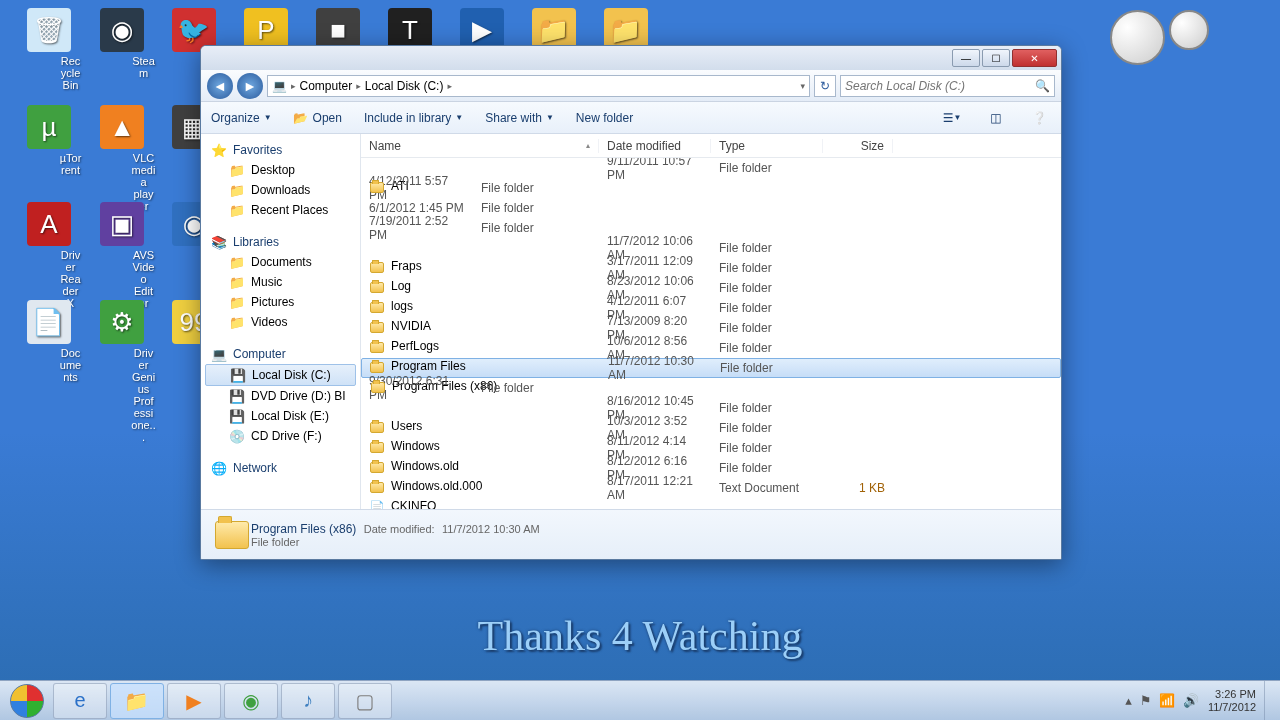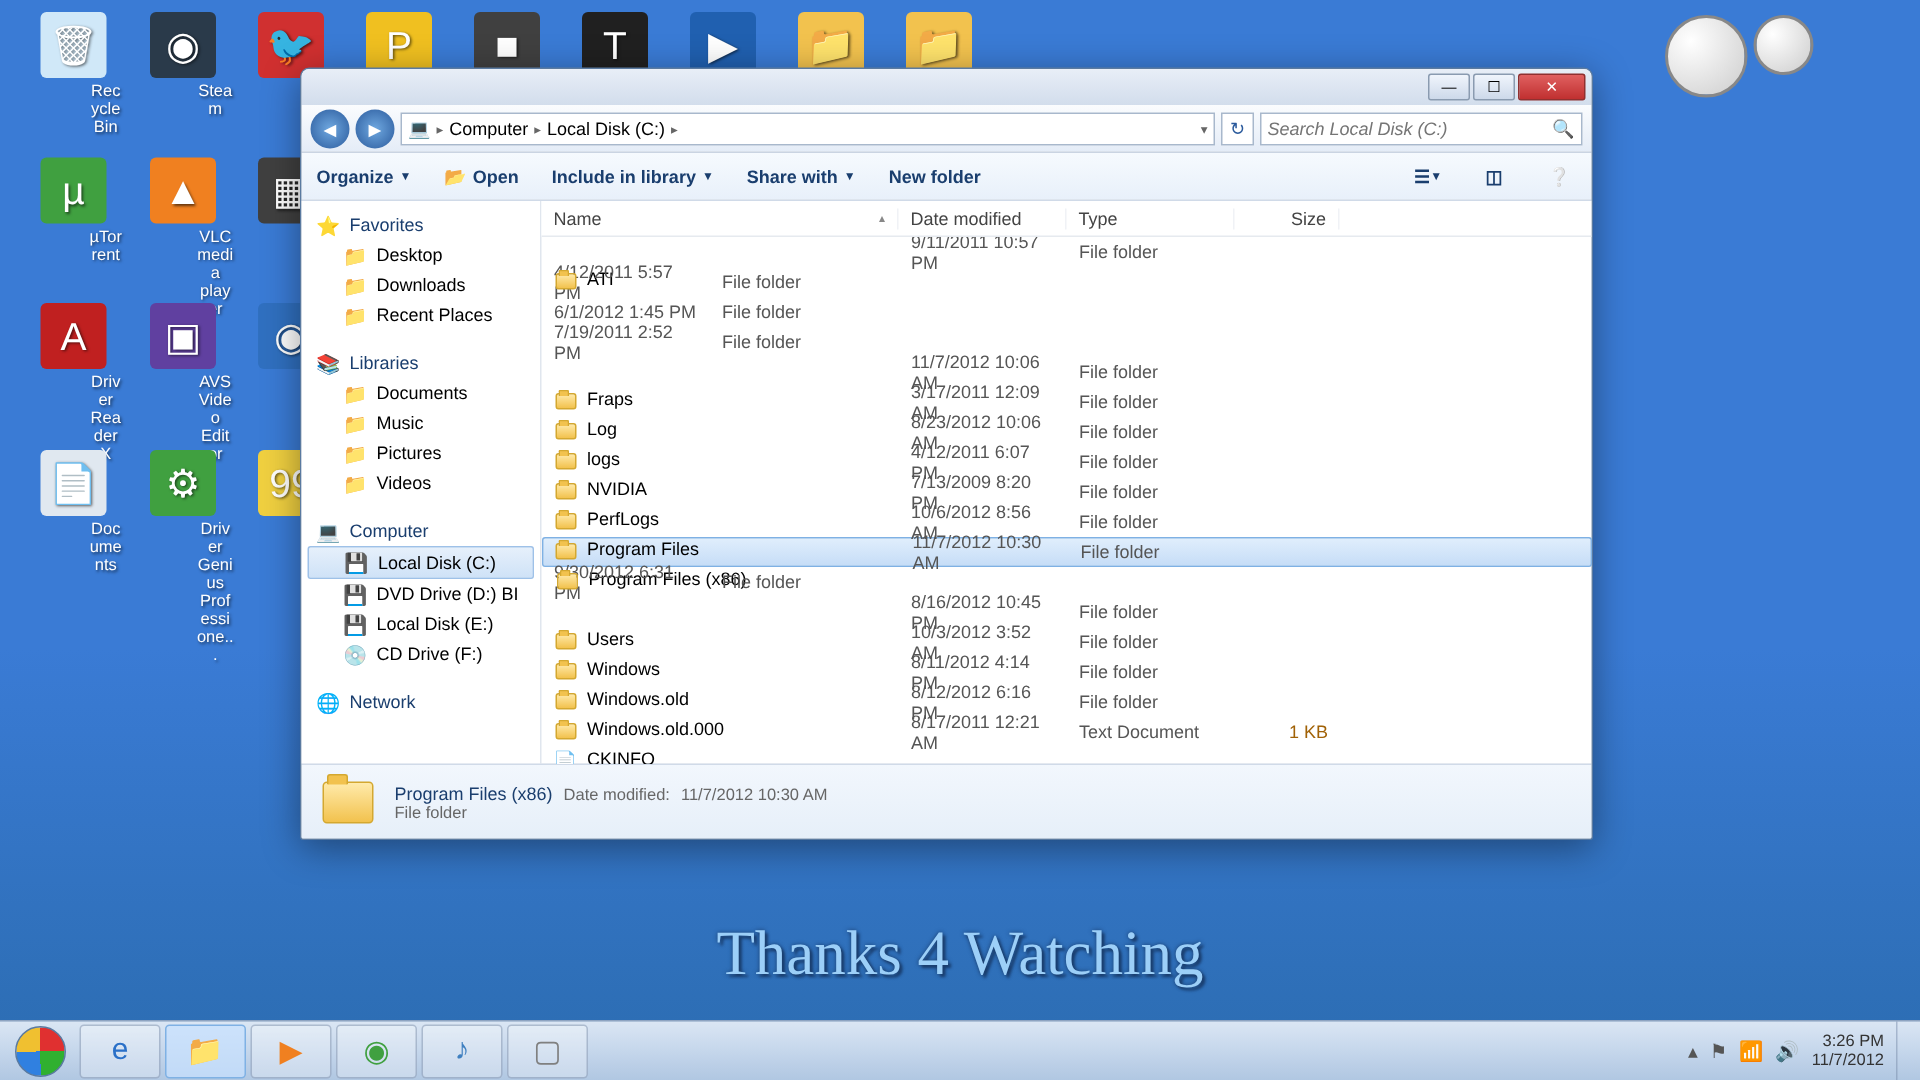--- a/index.html
+++ b/index.html
@@ -25,21 +25,21 @@
 .navbar { height: 32px; background: linear-gradient(#fafcfe, #e4ecf7); display: flex; align-items: center; padding: 0 6px; gap: 4px; border-bottom: 1px solid #cad4e2; }
 .navarrow { width: 26px; height: 26px; border-radius: 50%; background: radial-gradient(#6fa8e0, #2a5a9c); color: #fff; display: flex; align-items: center; justify-content: center; font-size: 14px; cursor: pointer; }
 .addressbar { flex: 1; height: 22px; background: #fff; border: 1px solid #a8b8cc; display: flex; align-items: center; padding: 0 4px; font-size: 12px; gap: 4px; }
 .addressbar .crumb { display: flex; align-items: center; gap: 3px; cursor: pointer; }
 .addressbar .sep { color: #666; font-size: 9px; }
 .refresh { width: 22px; height: 22px; border: 1px solid #a8b8cc; background: #fff; display: flex; align-items: center; justify-content: center; font-size: 12px; color: #2a5a9c; cursor: pointer; }
 .searchbox { width: 215px; height: 22px; background: #fff; border: 1px solid #a8b8cc; display: flex; align-items: center; padding: 0 4px; font-size: 12px; color: #888; font-style: italic; }
 .searchbox input { border: none; outline: none; flex: 1; font-size: 12px; font-style: italic; color: #888; }
 .searchbox .sicon { color: #3a6ea5; font-style: normal; }
 
-.toolbar { height: 32px; background: linear-gradient(#f6fafe, #e8f0fa); display: flex; align-items: center; padding: 0 10px; gap: 22px; font-size: 12px; color: #1a3e6e; border-bottom: 1px solid #d0dae8; font-weight: bold; }
+.toolbar { height: 32px; background: linear-gradient(#f6fafe, #e8f0fa); display: flex; align-items: center; padding: 0 10px; gap: 22px; font-size: 12px; color: #1a3e6e; border-bottom: 1px solid #d0dae8; }
 .toolbar .titem { display: flex; align-items: center; gap: 4px; cursor: pointer; }
 .toolbar .spacer { flex: 1; }
 .toolbar .arrow { font-size: 8px; }
 .toolbar .ricon { width: 22px; height: 22px; display: flex; align-items: center; justify-content: center; cursor: pointer; }
 
 .body { flex: 1; display: flex; background: #fff; min-height: 0; }
 .sidebar { width: 160px; background: #fff; border-right: 1px solid #e0e6ee; overflow-y: auto; padding: 6px 0; font-size: 12px; }
 .sidebar .group { margin-bottom: 12px; }
 .sidebar .ghead { display: flex; align-items: center; gap: 6px; padding: 2px 10px; color: #1a3e6e; cursor: pointer; }
 .sidebar .gitem { display: flex; align-items: center; gap: 6px; padding: 2px 10px 2px 28px; cursor: pointer; }
@@ -57,21 +57,21 @@
 
 .list { flex: 1; overflow-y: scroll; font-size: 12px; }
 .row { display: flex; align-items: center; height: 20px; padding-right: 4px; cursor: pointer; }
 .row.sel { background: linear-gradient(#e0eefc, #c6ddf7); border: 1px solid #7fb1e4; border-radius: 2px; }
 .row .c-name { width: 238px; padding-left: 8px; display: flex; align-items: flex-start; gap: 6px; margin-top: 38px; }
 .row .c-date { width: 112px; padding: 0 8px; color: #555; }
 .row .c-type { width: 112px; padding: 0 8px; color: #555; }
 .row .c-size { width: 70px; padding: 0 8px; text-align: right; color: #a16207; }
 .ficon { width: 16px; height: 16px; display: inline-flex; align-items: center; justify-content: center; font-size: 13px; }
 
-.details { height: 50px; background: linear-gradient(#f2f7fd, #e6eff9); border-top: 1px solid #d0dae8; display: flex; align-items: center; padding: 0 12px; gap: 12px; font-size: 12px; }
+.details { height: 50px; background: linear-gradient(#f2f7fd, #e6eff9); border-top: 1px solid #d0dae8; display: flex; align-items: center; padding: 0 12px; font-size: 12px; }
 .details .bigicon { width: 38px; height: 38px; display: flex; align-items: center; justify-content: center; font-size: 30px; }
 .details .dtitle { color: #1a3e6e; }
 .details .dsub { color: #666; font-size: 11px; }
 .details .dmeta { color: #666; font-size: 11px; margin-left: 4px; }
 
 
 .caption { position: absolute; bottom: 60px; left: 0; width: 100%; text-align: center; font-family: "Comic Sans MS", cursive; font-size: 42px; color: #9ccff8; text-shadow: 0 0 3px #1a3e6e, 2px 2px 2px #1a3e6e; }
 
 
 .taskbar { position: absolute; bottom: 0; left: 0; width: 100%; height: 40px; background: linear-gradient(180deg, rgba(250,252,255,.85), rgba(200,215,235,.85)); border-top: 1px solid rgba(120,140,170,.6); display: flex; align-items: center; padding: 0 4px; backdrop-filter: blur(4px); }

